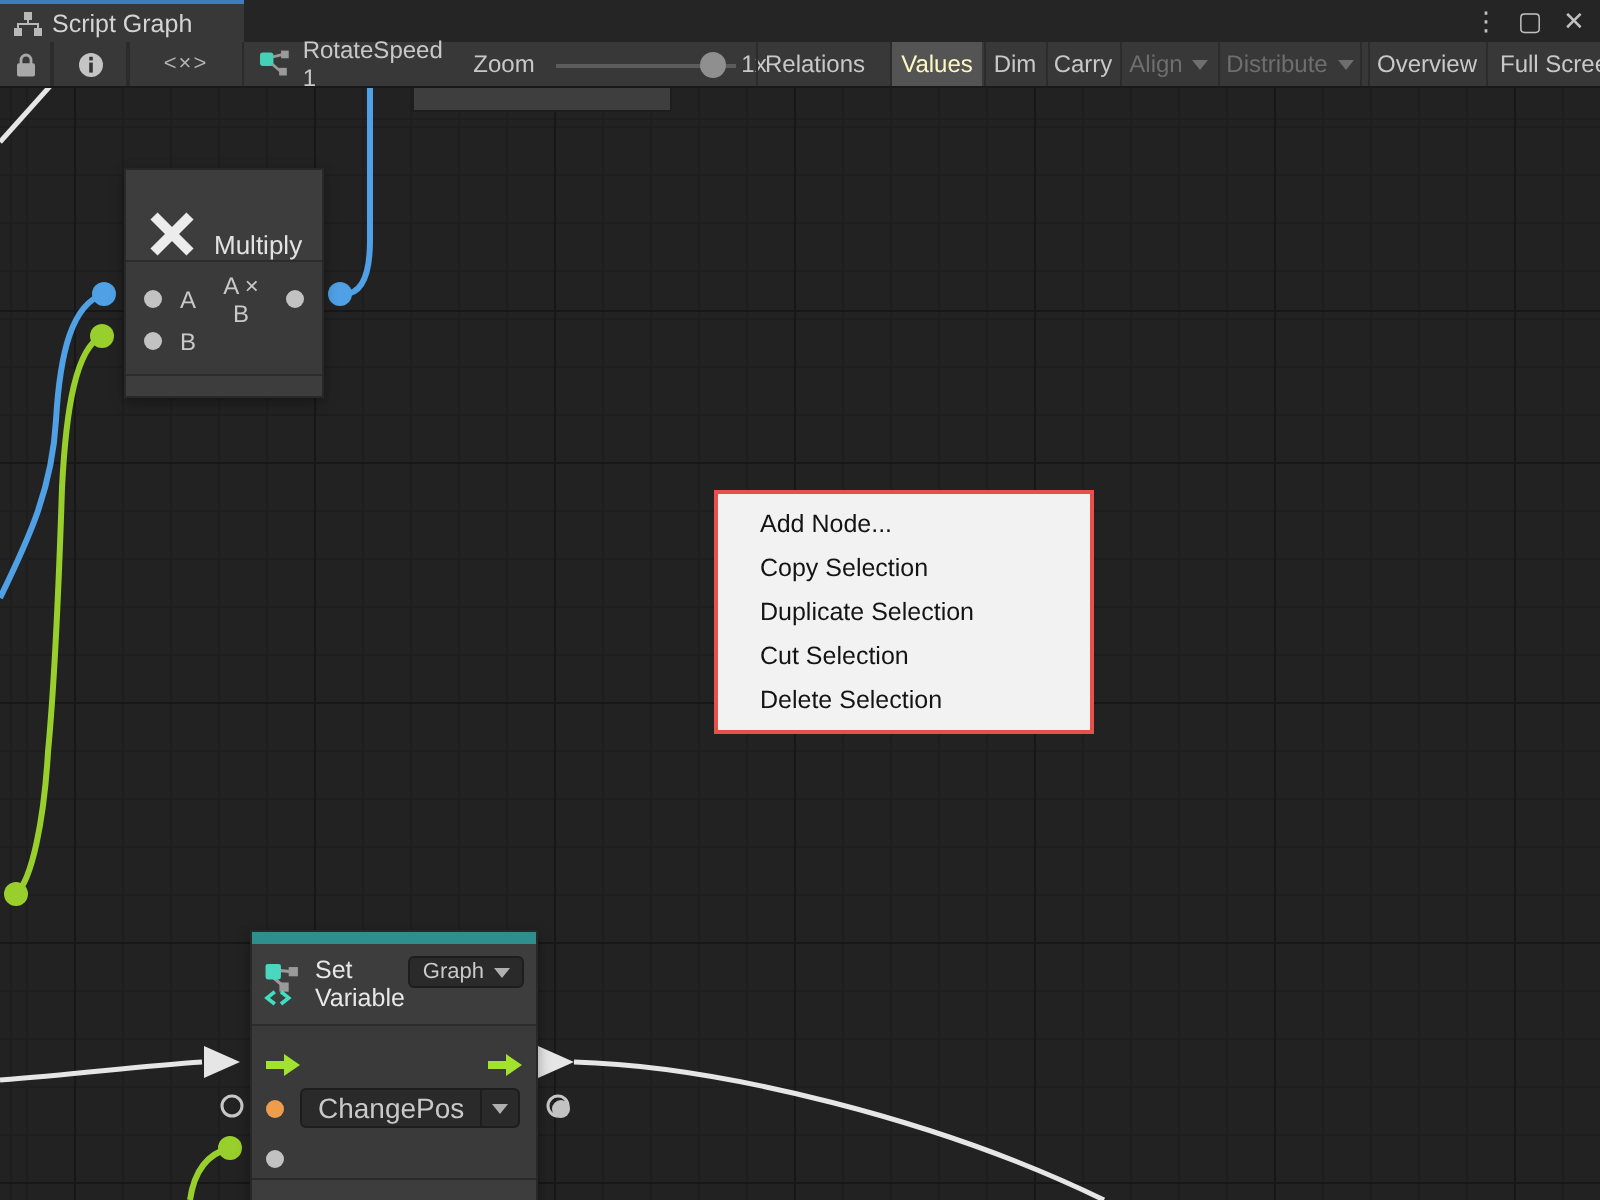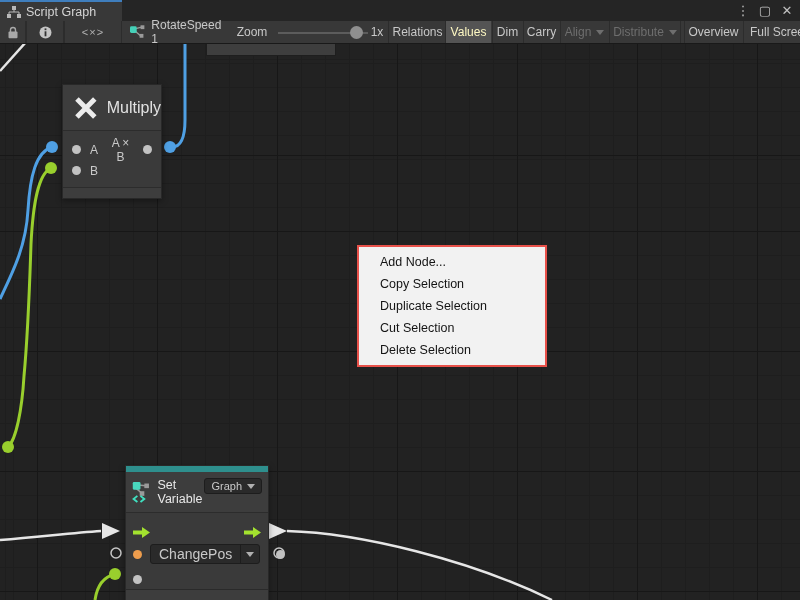--- a/index.html
+++ b/index.html
@@ -40,21 +40,21 @@
   .wires { position:absolute; left:0; top:0; }
 
   
   .node { position:absolute; background:#3a3a3a; border:1px solid #282828; box-shadow:0 2px 6px rgba(0,0,0,.35); }
   .port { width:9px; height:9px; border-radius:50%; background:#c2c2c2; flex:0 0 auto; }
   .port.orange { background:#ee9d4d; }
 
   
   .n-mult { left:62px; top:40px; width:100px; }
   .n-mult .hdr { height:46px; background:#3d3d3d; border-bottom:1px solid #2c2c2c;
-                 display:flex; align-items:center; gap:8px; padding-left:10px; color:#e2e2e2; font-size:16px; }
+                 display:flex; align-items:flex-end; gap:8px; padding-left:10px; color:#e2e2e2; font-size:13px; }
   .n-mult .body { padding:8px 0 6px 0; }
   .prow { display:flex; align-items:center; height:21px; padding:0 9px; color:#c9c9c9; font-size:12px; gap:9px; }
   .prow .grow { flex:1; text-align:center; }
   .n-mult .footer { height:11px; background:#3d3d3d; border-top:1px solid #2c2c2c; }
 
   
   .n-setvar { left:125px; top:421px; width:144px; height:140px; border-bottom:none; }
   .n-setvar .teal { height:6px; background:#2e8f8d; }
   .n-setvar .hdr { height:41px; background:#3d3d3d; border-bottom:1px solid #2c2c2c;
                    display:flex; align-items:center; gap:7px; padding:0 6px; }
@@ -126,21 +126,21 @@
         <rect x="10" y="9" width="4" height="4" fill="#9a9a9a"></rect>
         <rect x="0" y="1" width="7" height="7" rx="1.5" fill="#45d0b8"></rect>
       </svg>
       <span>RotateSpeed 1</span>
     </div>
     <div class="tseg" style="left:232px;width:40px;">Zoom</div>
     <div class="slider-track"></div>
     <div class="slider-knob"></div>
     <div class="tseg" style="left:366px;width:22px;">1x</div>
 
-    <div class="tseg tbtn" style="left:388px;width:58px;">Relations</div>
+    <div class="tseg tbtn" style="left:378px;width:58px;">Relations</div>
     <div class="tseg tbtn active" style="left:445px;width:46px;">Values</div>
     <div class="tseg tbtn" style="left:492px;width:30px;">Dim</div>
     <div class="tseg tbtn" style="left:523px;width:36px;">Carry</div>
     <div class="tseg tbtn disabled" style="left:560px;width:48px;">
       <span>Align</span>
       <span class="caret"></span>
     </div>
     <div class="tseg tbtn disabled sep-r" style="left:609px;width:72px;">
       <span>Distribute</span>
       <span class="caret"></span>

